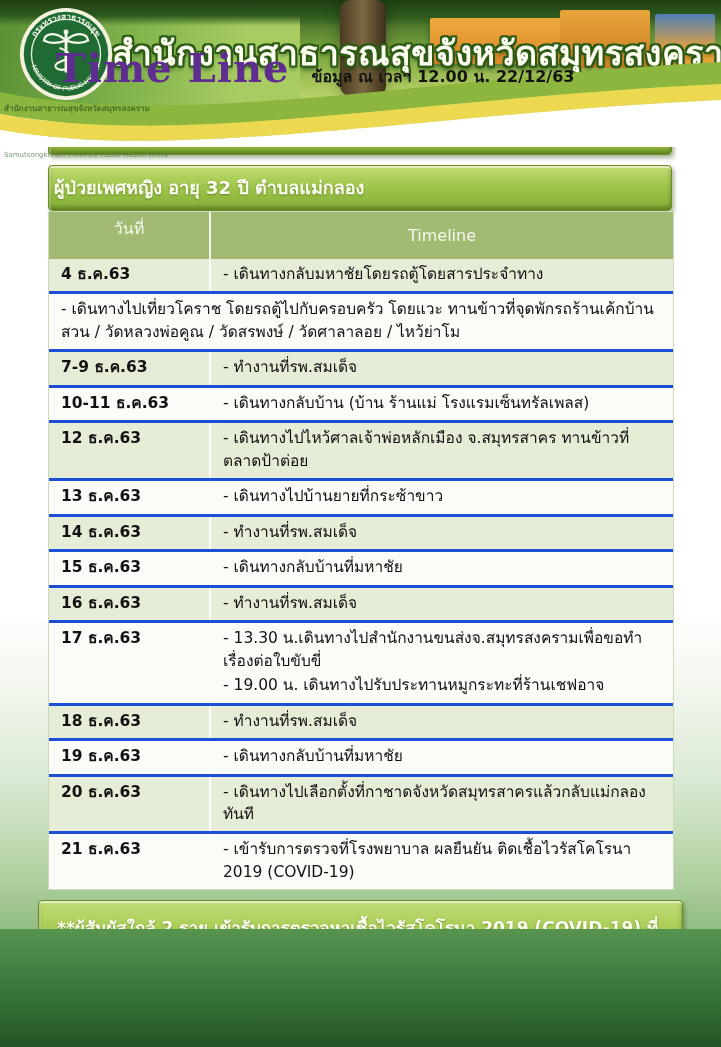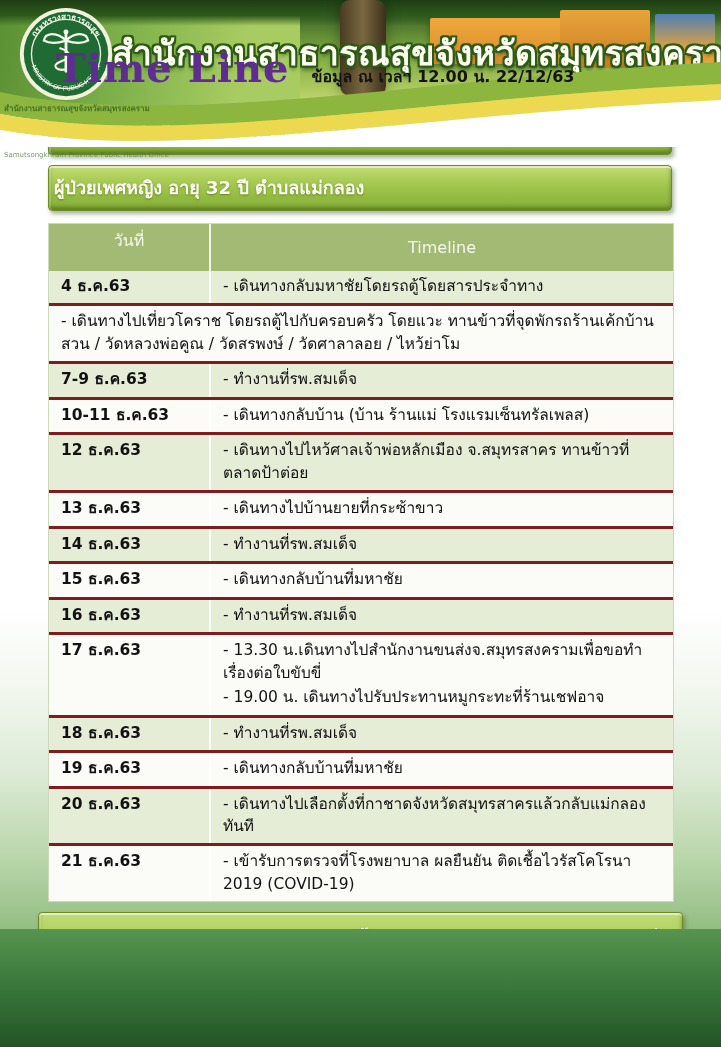--- a/index.html
+++ b/index.html
@@ -44,25 +44,25 @@
     box-shadow:inset 0 2px 0 rgba(255,255,255,.55),inset 2px 0 0 rgba(255,255,255,.25),
       inset 0 -3px 4px rgba(60,85,10,.55),2px 3px 4px rgba(60,90,30,.45);
     text-shadow:0 1px 2px rgba(60,90,10,.55);}
   .pill.first{margin-top:18px;}
   .pill.wide{width:645px;margin-left:38px;padding:11px 18px;line-height:1.9;font-size:17px;}
 
   
   .note{margin:18px 0 8px 48px;font-size:15px;font-weight:bold;color:#111;}
 
   
-  .tl-table{margin:12px 0 0 48px;width:624px;border:1px solid #cdd8bd;background:#fff;}
+  .tl-table{margin:0 0 0 48px;width:624px;border:1px solid #cdd8bd;background:#fff;}
   .tl-head{display:flex;background:#a3ba74;color:#f4f8ea;font-size:16px;}
   .tl-head .c-date{width:162px;box-sizing:border-box;padding:4px 0;text-align:center;border-right:2px solid rgba(255,255,255,.85);}
   .tl-head .c-tl{flex:1;padding:14px 0;text-align:center;}
-  .t-row{display:flex;border-bottom:3px solid #7f1d1d;font-size:15.5px;color:#121212;line-height:1.45;}
+  .t-row{display:flex;border-bottom:3px solid #1d4ed8;font-size:15.5px;color:#121212;line-height:1.45;}
   .t-row:last-child{border-bottom:none;}
   .t-row .c-date{width:162px;box-sizing:border-box;padding:4px 4px 4px 12px;font-weight:bold;
     border-right:2px solid rgba(255,255,255,.85);}
   .t-row .c-tl{flex:1;box-sizing:border-box;padding:4px 10px 4px 12px;}
   .t-row .c-tl div{margin:0 0 2px 0;}
   .alt-green{background:#e5edd7;}
   .alt-white{background:#fbfcf8;}
 
   
   .bottom-strip{position:absolute;left:0;bottom:0;width:721px;height:118px;

